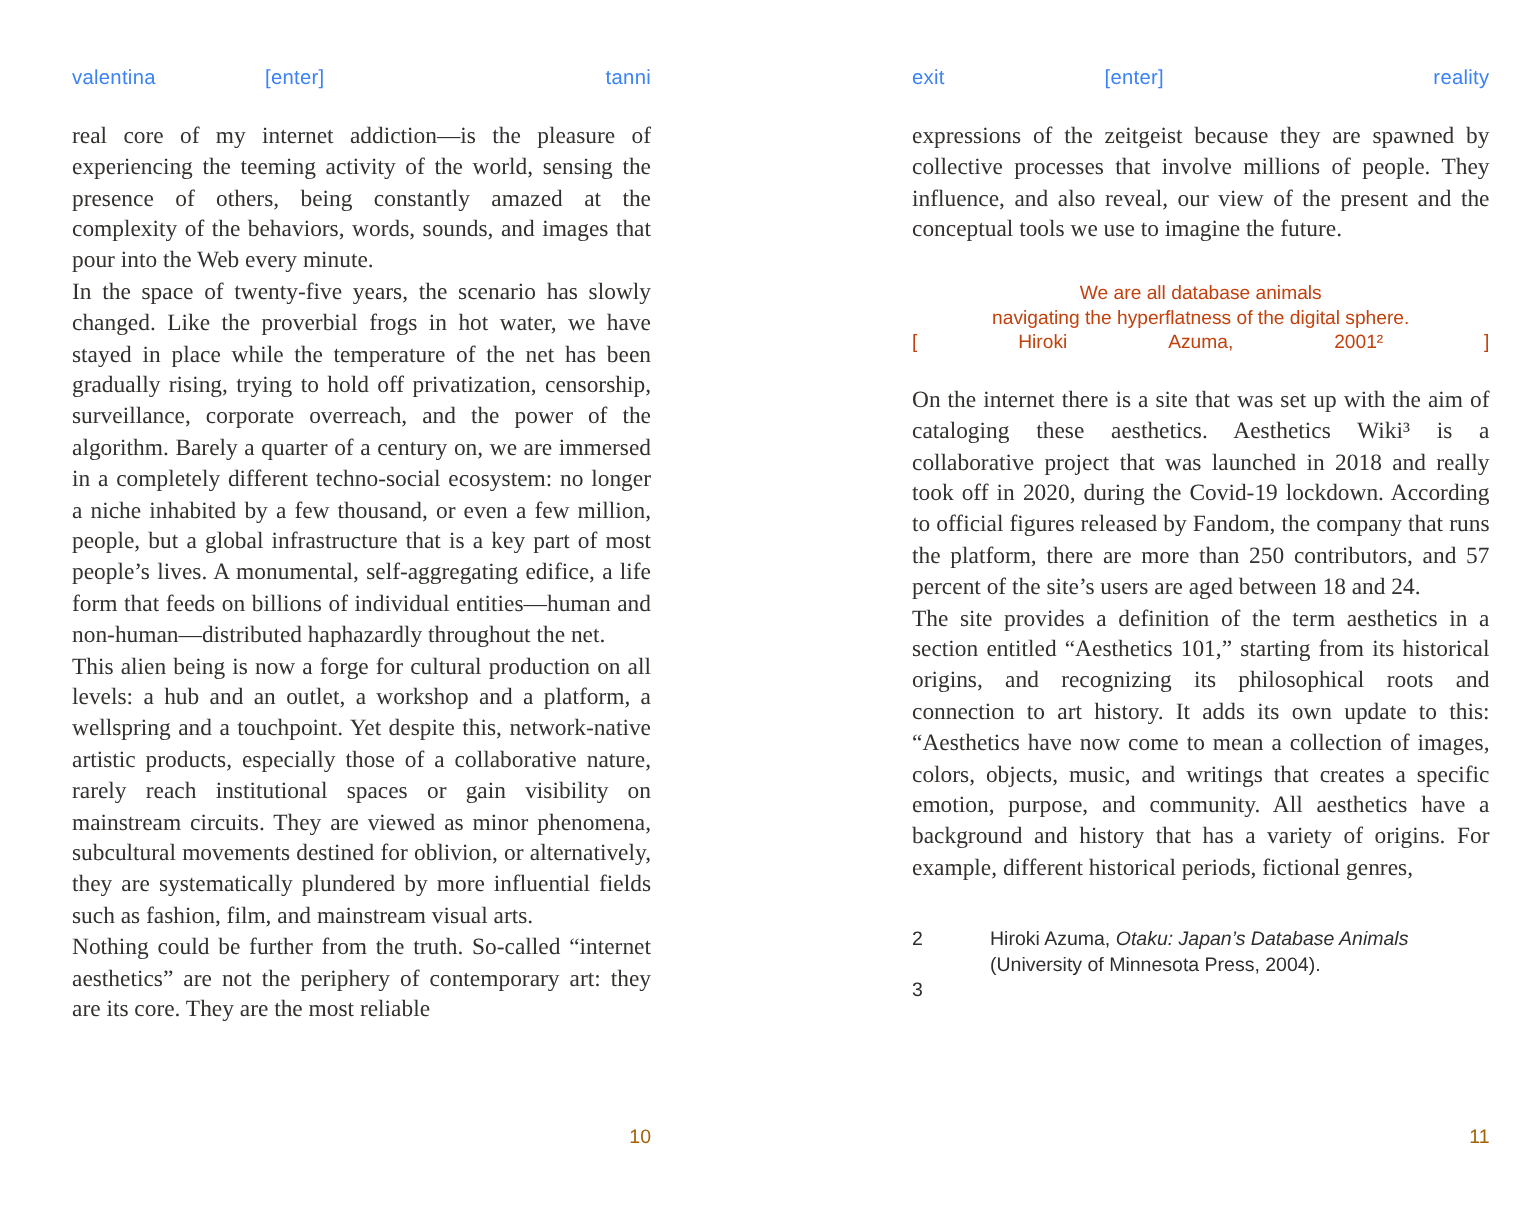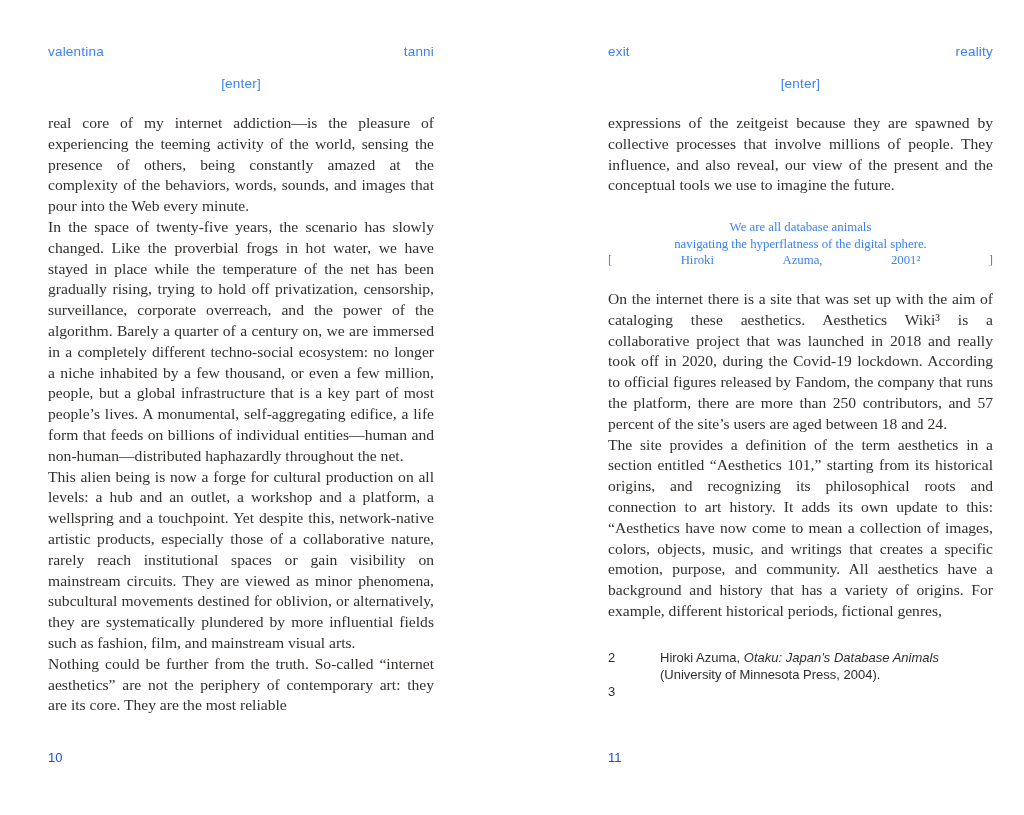--- a/index.html
+++ b/index.html
@@ -19,39 +19,39 @@
 
   .running-header {
     display: flex;
     font-family: "Liberation Sans", sans-serif;
     font-size: 13.5px;
     line-height: 16px;
     letter-spacing: 0.2px;
     color: #3b82f6;
   }
   .rh-left   { flex: 1; text-align: left; }
-  .rh-center { flex: 1; text-align: center; margin-top: 32px; }
+  .rh-center { flex: 1; text-align: left; }
   .rh-right  { flex: 1; text-align: right; }
 
   .body-copy {
     margin-top: 21px;
     font-family: "Liberation Serif", serif;
     font-size: 15.6px;
     line-height: 20.8px;
     text-align: justify;
     color: #33302e;
   }
   .body-copy p { margin: 0; padding: 0; }
 
   .pull-quote {
     margin: 23px 0 20px 0;
-    font-family: Liberation Serif, serif;
+    font-family: Liberation Sans, sans-serif;
     font-size: 12.8px;
     line-height: 16.6px;
-    color: #3b82f6;
+    color: #c2410c;
     text-align: center;
   }
   .quote-attr {
     display: flex;
     justify-content: space-between;
     text-align: left;
   }
 
   .footnotes {
     margin-top: 27px;
@@ -64,24 +64,24 @@
   .fn-row  { display: flex; }
   .fn-num  { width: 52px; flex: none; }
   .fn-text { flex: 1; }
   .fn-italic { font-style: italic; }
 
   .page-number {
     position: absolute;
     top: 706px;
     left: 0;
     width: 100%;
-    text-align: left;
+    text-align: right;
     font-family: "Liberation Sans", sans-serif;
     font-size: 13px;
-    color: #1d4ed8;
+    color: #a16207;
   }
 </style>
 </head>
 <body>
 
 <div>
 
   <div class="page page-left">
     <div class="running-header">
       <span class="rh-left">valentina</span>

